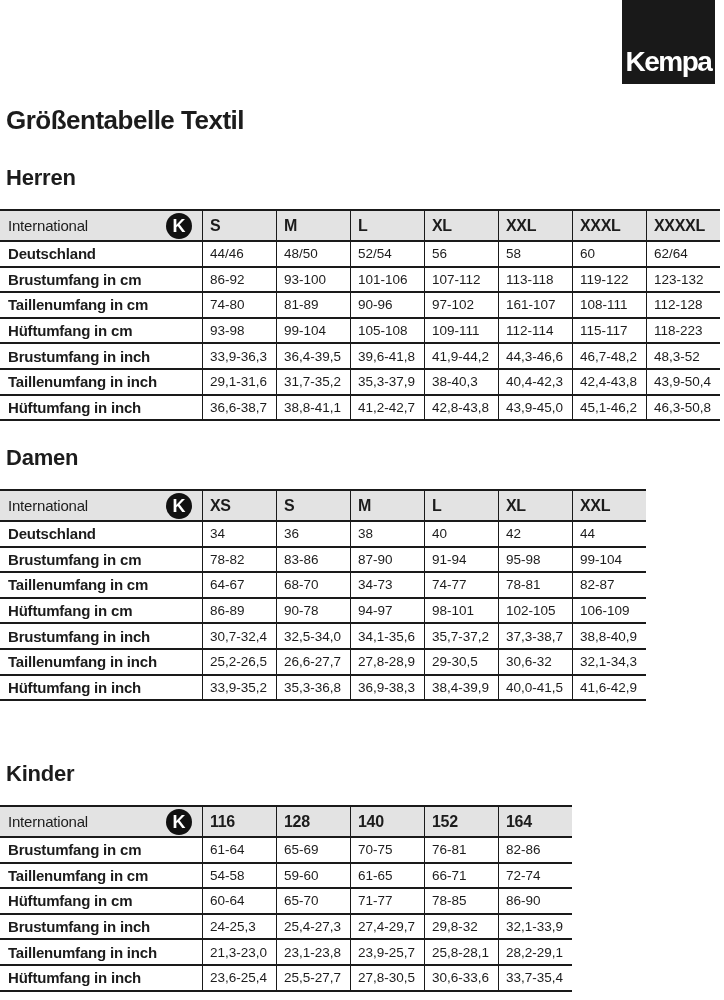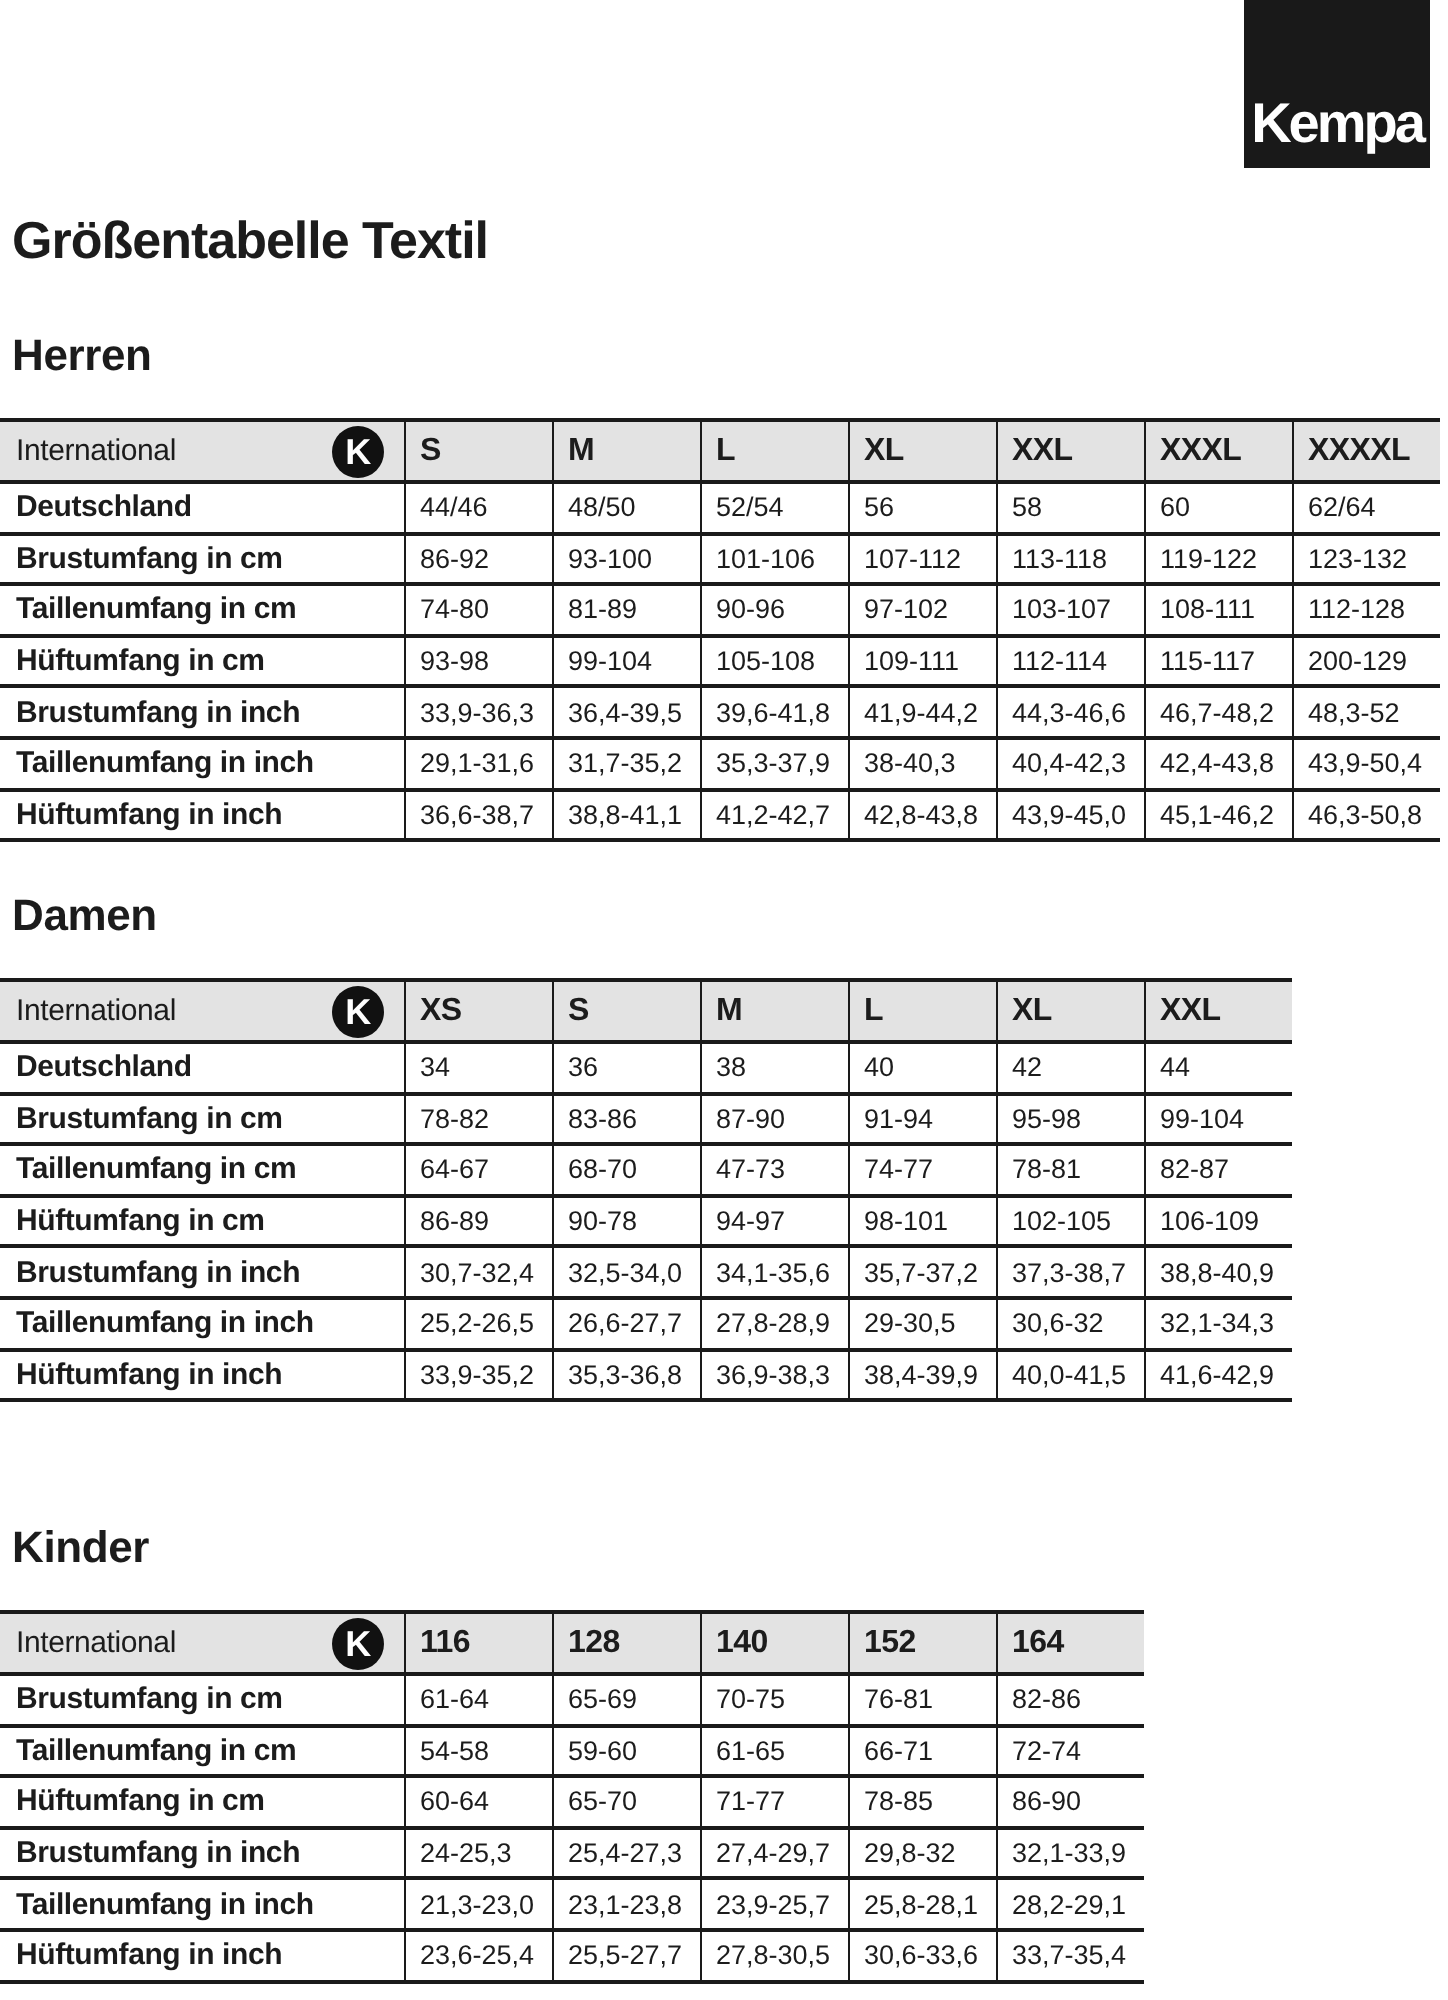--- a/index.html
+++ b/index.html
@@ -167,32 +167,32 @@
             <div class="cell data">107-112</div>
             <div class="cell data">113-118</div>
             <div class="cell data">119-122</div>
             <div class="cell data">123-132</div>
           </div><div class="row">
             <div class="cell label">Taillenumfang in cm</div>
             <div class="cell data">74-80</div>
             <div class="cell data">81-89</div>
             <div class="cell data">90-96</div>
             <div class="cell data">97-102</div>
-            <div class="cell data">103-107</div>
+            <div class="cell data">161-107</div>
             <div class="cell data">108-111</div>
             <div class="cell data">112-128</div>
           </div><div class="row">
             <div class="cell label">Hüftumfang in cm</div>
             <div class="cell data">93-98</div>
             <div class="cell data">99-104</div>
             <div class="cell data">105-108</div>
             <div class="cell data">109-111</div>
             <div class="cell data">112-114</div>
             <div class="cell data">115-117</div>
-            <div class="cell data">200-129</div>
+            <div class="cell data">118-223</div>
           </div><div class="row">
             <div class="cell label">Brustumfang in inch</div>
             <div class="cell data">33,9-36,3</div>
             <div class="cell data">36,4-39,5</div>
             <div class="cell data">39,6-41,8</div>
             <div class="cell data">41,9-44,2</div>
             <div class="cell data">44,3-46,6</div>
             <div class="cell data">46,7-48,2</div>
             <div class="cell data">48,3-52</div>
           </div><div class="row">
@@ -238,21 +238,21 @@
             <div class="cell data">78-82</div>
             <div class="cell data">83-86</div>
             <div class="cell data">87-90</div>
             <div class="cell data">91-94</div>
             <div class="cell data">95-98</div>
             <div class="cell data">99-104</div>
           </div><div class="row">
             <div class="cell label">Taillenumfang in cm</div>
             <div class="cell data">64-67</div>
             <div class="cell data">68-70</div>
-            <div class="cell data">47-73</div>
+            <div class="cell data">34-73</div>
             <div class="cell data">74-77</div>
             <div class="cell data">78-81</div>
             <div class="cell data">82-87</div>
           </div><div class="row">
             <div class="cell label">Hüftumfang in cm</div>
             <div class="cell data">86-89</div>
             <div class="cell data">90-78</div>
             <div class="cell data">94-97</div>
             <div class="cell data">98-101</div>
             <div class="cell data">102-105</div>

